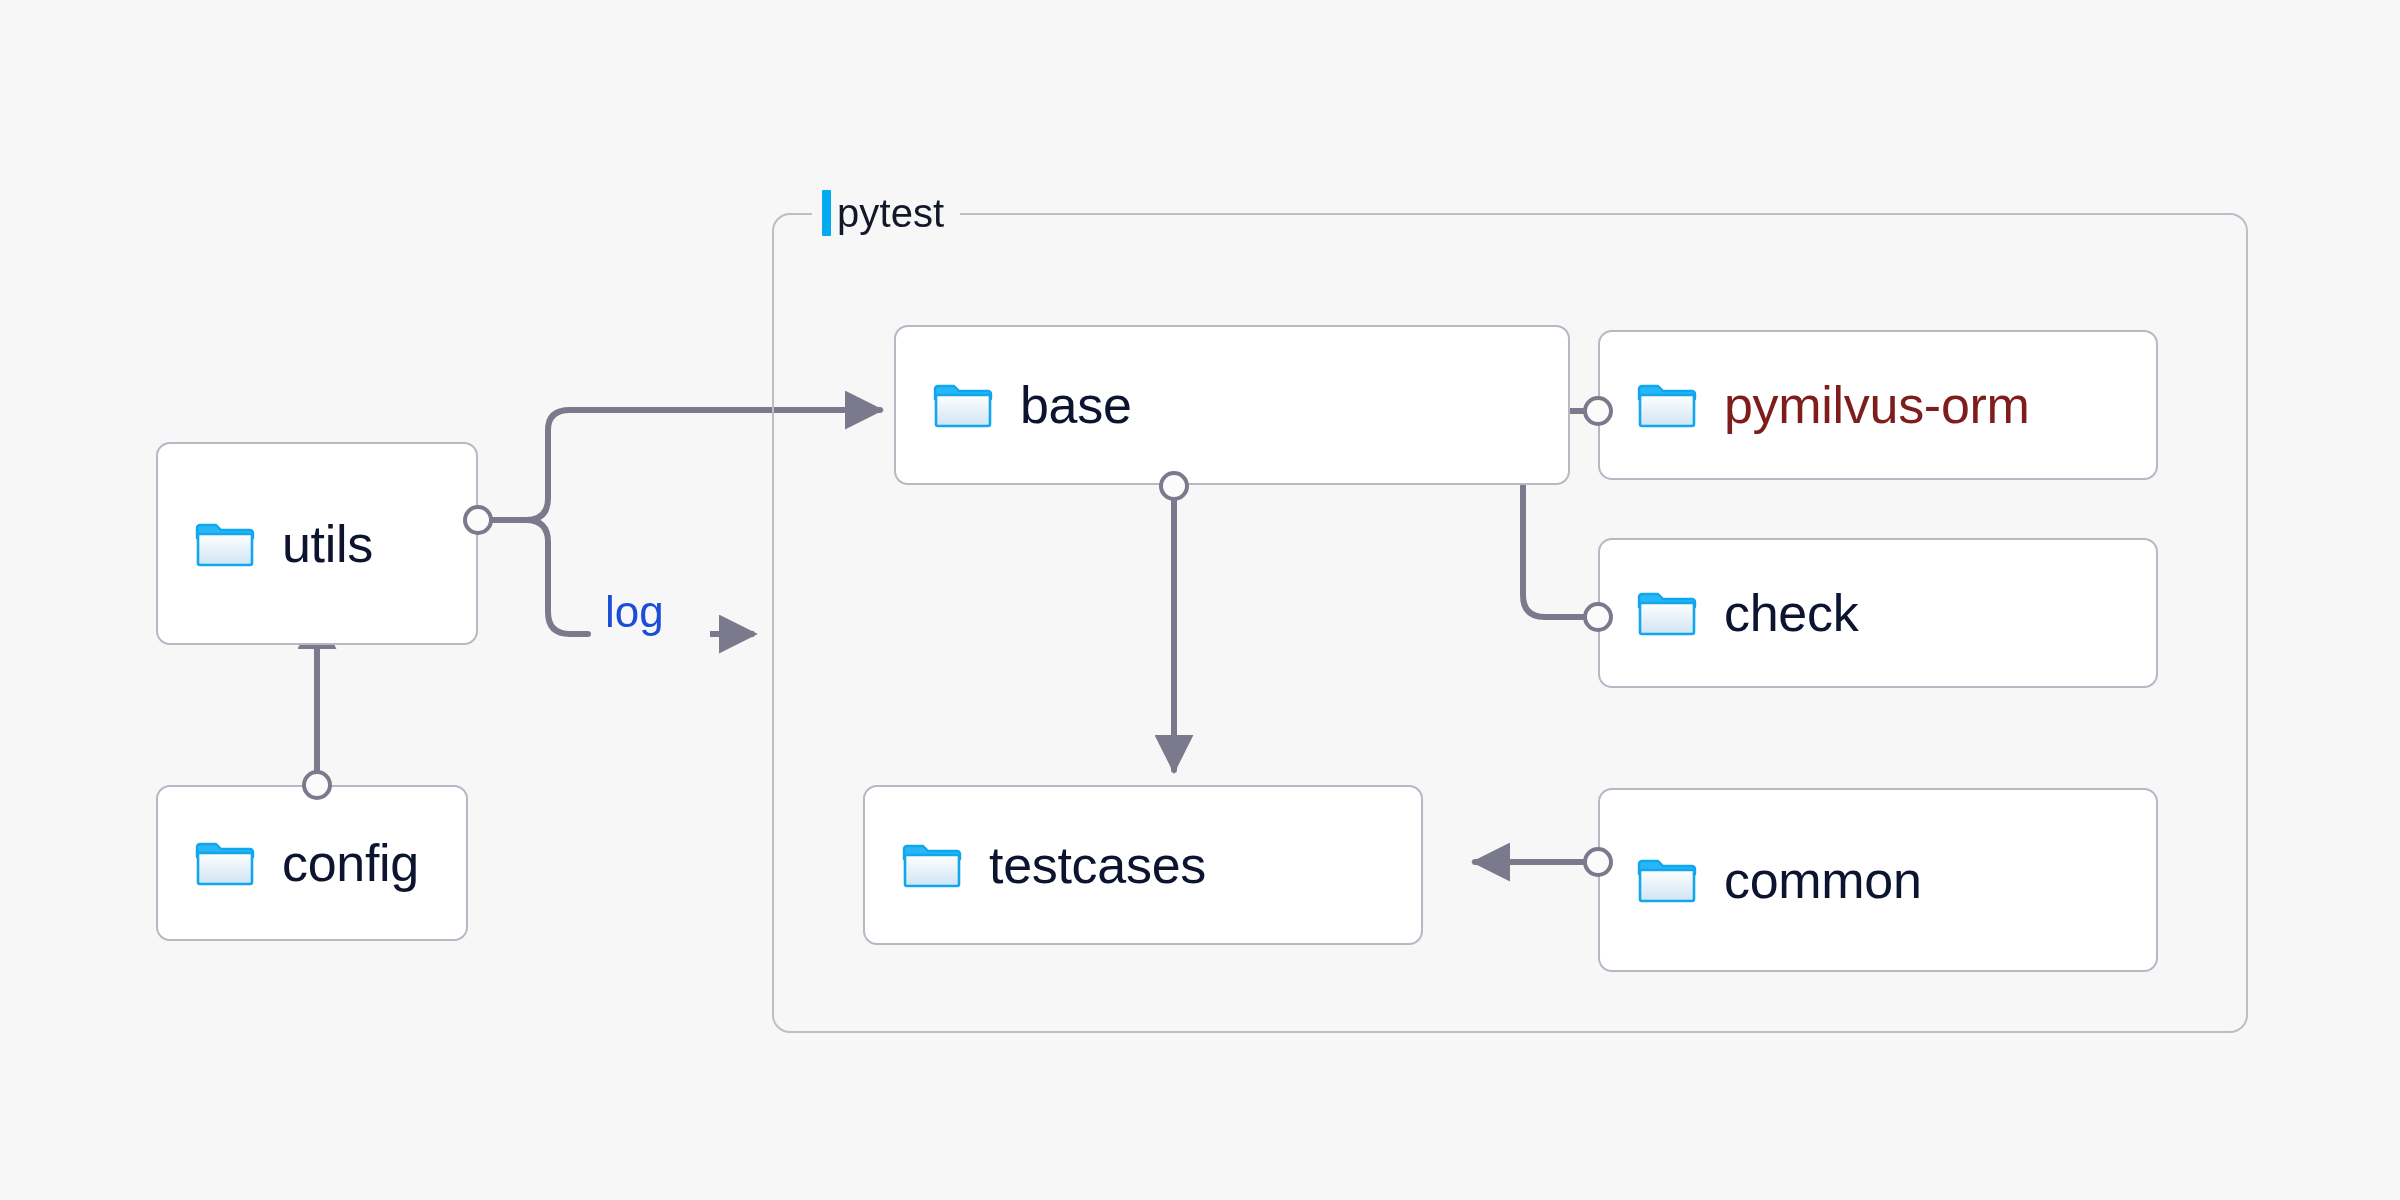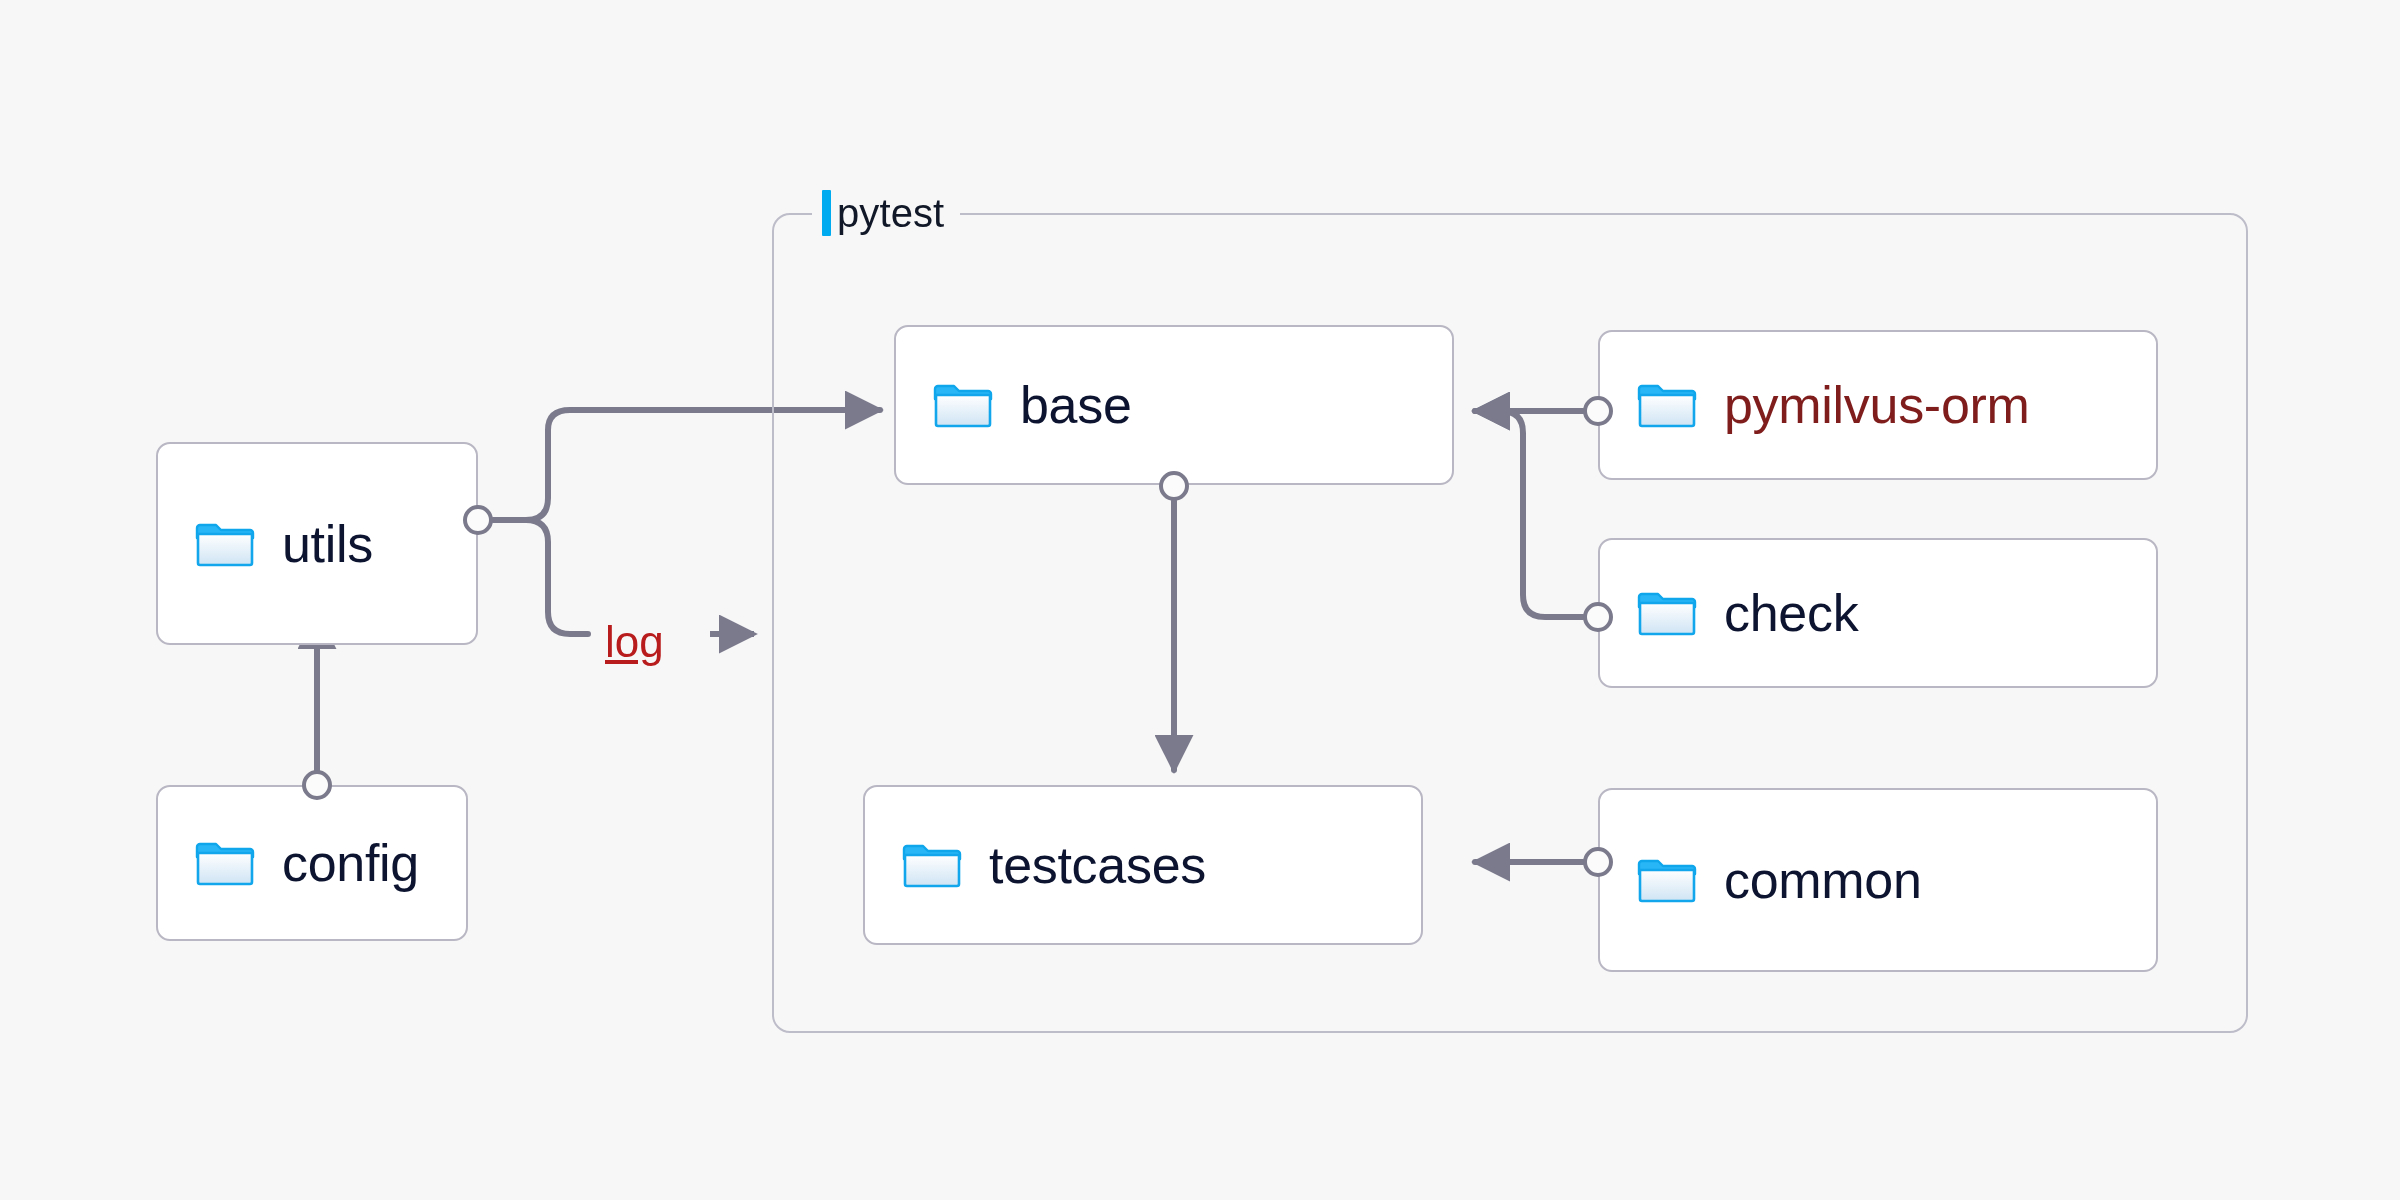--- a/index.html
+++ b/index.html
@@ -158,21 +158,21 @@
   </div>
 
   <div class="node" id="node-config" style="left: 156px; top: 785px; width: 312px; height: 156px; border-color: rgb(184, 183, 195); background: rgb(255, 255, 255);">
     <svg class="folder-icon" viewBox="0 0 62 50" xmlns="http://www.w3.org/2000/svg">
       <path d="M3 9 a3 3 0 0 1 3 -3 h16 l5 5 h29 a3 3 0 0 1 3 3 v5 H3 z" fill="#29b6f6" stroke="#0fa6ec" stroke-width="2.4" stroke-linejoin="round"></path>
       <path d="M4 15 h54 v29 a2 2 0 0 1 -2 2 H6 a2 2 0 0 1 -2 -2 z" fill="url(#folderGrad)" stroke="#12a7ec" stroke-width="2.6" stroke-linejoin="round"></path>
     </svg>
     <span class="node-label" style="color: rgb(12, 20, 48);">config</span>
   </div>
 
-  <div class="node" id="node-base" style="left: 894px; top: 325px; width: 560px; height: 160px; border-color: rgb(184, 183, 195); background: rgb(255, 255, 255);">
+  <div class="node" id="node-base" style="left: 894px; top: 325px; width: 676px; height: 160px; border-color: rgb(184, 183, 195); background: rgb(255, 255, 255);">
     <svg class="folder-icon" viewBox="0 0 62 50" xmlns="http://www.w3.org/2000/svg">
       <path d="M3 9 a3 3 0 0 1 3 -3 h16 l5 5 h29 a3 3 0 0 1 3 3 v5 H3 z" fill="#29b6f6" stroke="#0fa6ec" stroke-width="2.4" stroke-linejoin="round"></path>
       <path d="M4 15 h54 v29 a2 2 0 0 1 -2 2 H6 a2 2 0 0 1 -2 -2 z" fill="url(#folderGrad)" stroke="#12a7ec" stroke-width="2.6" stroke-linejoin="round"></path>
     </svg>
     <span class="node-label" style="color: rgb(12, 20, 48);">base</span>
   </div>
 
   <div class="node" id="node-testcases" style="left: 863px; top: 785px; width: 560px; height: 160px; border-color: rgb(184, 183, 195); background: rgb(255, 255, 255);">
     <svg class="folder-icon" viewBox="0 0 62 50" xmlns="http://www.w3.org/2000/svg">
       <path d="M3 9 a3 3 0 0 1 3 -3 h16 l5 5 h29 a3 3 0 0 1 3 3 v5 H3 z" fill="#29b6f6" stroke="#0fa6ec" stroke-width="2.4" stroke-linejoin="round"></path>
@@ -205,15 +205,15 @@
     <span class="node-label" style="color: rgb(12, 20, 48);">common</span>
   </div>
 
   <div class="port" id="port-utils-right" style="left: 463px; top: 505px; border-color: rgb(122, 122, 140);"></div>
   <div class="port" id="port-config-top" style="left: 302px; top: 770px; border-color: rgb(122, 122, 140);"></div>
   <div class="port" id="port-base-bottom" style="left: 1159px; top: 471px; border-color: rgb(122, 122, 140);"></div>
   <div class="port" id="port-pymilvus-orm-left" style="left: 1583px; top: 396px; border-color: rgb(122, 122, 140);"></div>
   <div class="port" id="port-check-left" style="left: 1583px; top: 602px; border-color: rgb(122, 122, 140);"></div>
   <div class="port" id="port-common-left" style="left: 1583px; top: 847px; border-color: rgb(122, 122, 140);"></div>
 
-  <div class="edge-label" id="edge-label-log" style="left: 605px; top: 617px; color: #b91c1c; text-decoration: underline;">log</div>
+  <div class="edge-label" id="edge-label-log" style="left: 605px; top: 587px; color: #1d4ed8;">log</div>
 
 </div>
 
 </body></html>

